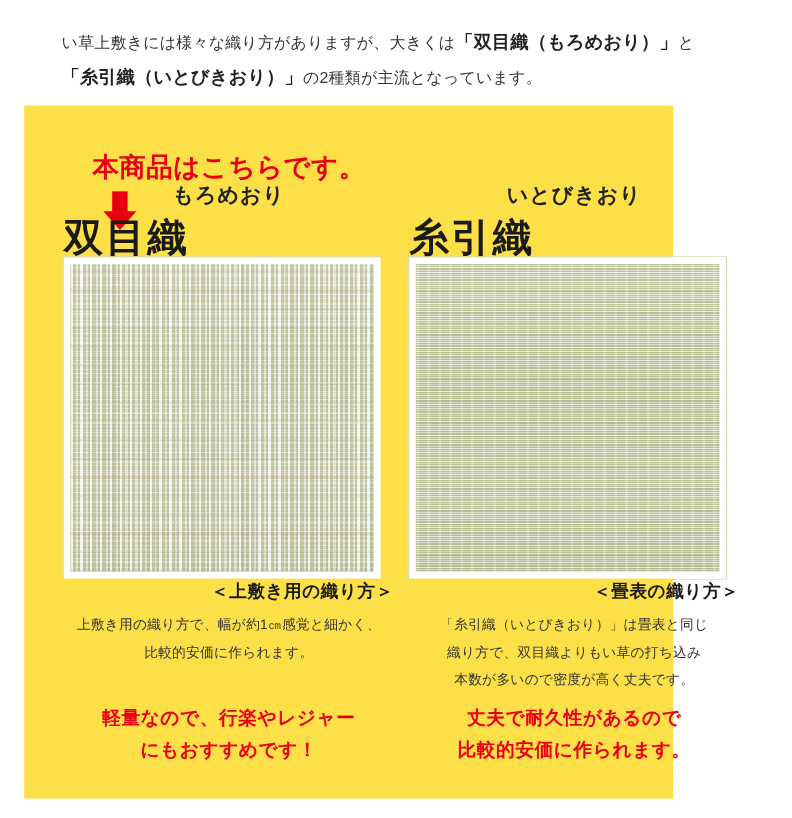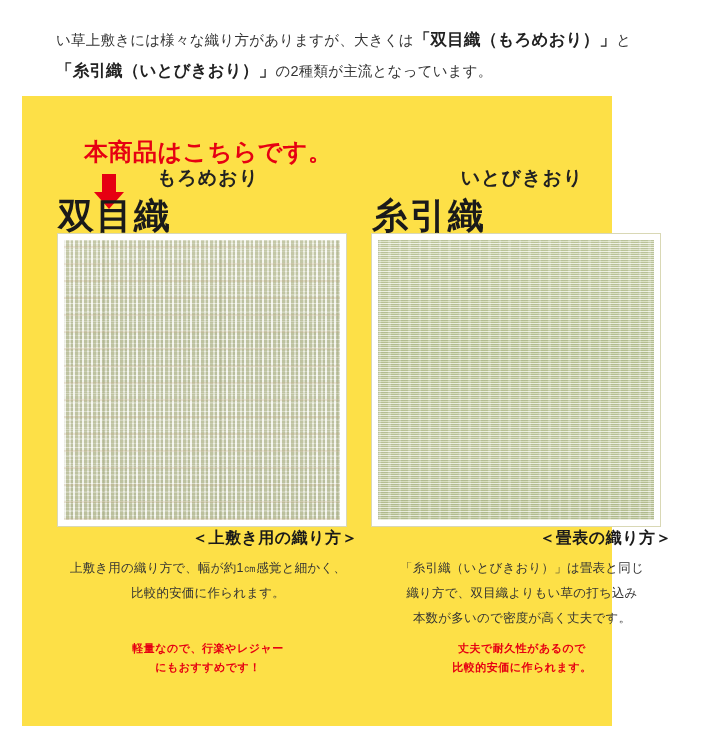--- a/index.html
+++ b/index.html
@@ -207,21 +207,21 @@
     font-size: 12.5px;
     line-height: 2.0;
     color: #333333;
     letter-spacing: 0.2px;
   }
   .red-text {
     position: absolute;
     top: 543px;
     width: 310px;
     text-align: center;
-    font-size: 11px;
+    font-size: 17px;
     font-weight: bold;
     line-height: 1.7;
     color: #e60012;
     letter-spacing: 0.5px;
   }
   .col-left .red-text { left: -5px; }
   .col-right .red-text { left: -5px; }
 </style>
 </head>
 <body>

